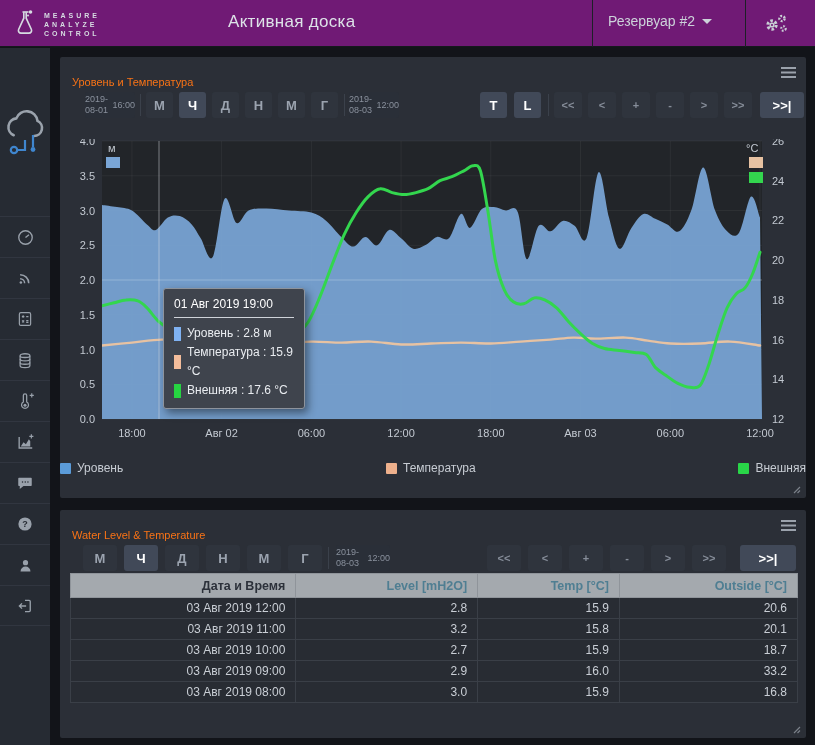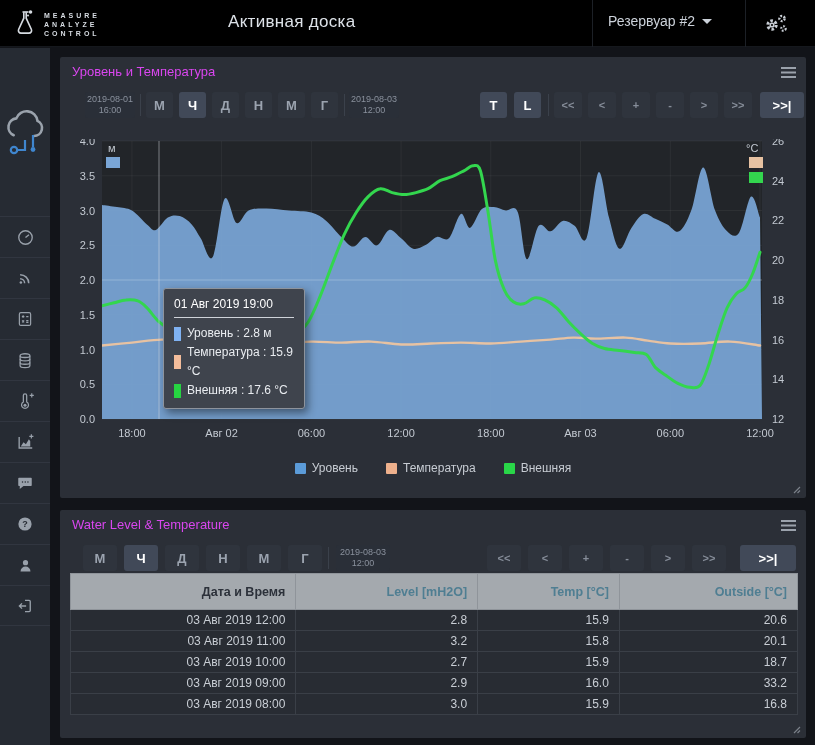--- a/index.html
+++ b/index.html
@@ -1,70 +1,70 @@
 <!DOCTYPE html>
 <html><head>
 <meta charset="utf-8">
 <style>
   html,body{margin:0;padding:0;background:#121419;width:815px;height:745px;overflow:hidden;
     font-family:"Liberation Sans",sans-serif;-webkit-font-smoothing:antialiased;}
   *{box-sizing:border-box;}
 
   
-  .header{position:absolute;top:0;left:0;width:815px;height:47px;background:#000000;border-bottom:1px solid #15181d;}
+  .header{position:absolute;top:0;left:0;width:815px;height:47px;background:#701a75;border-bottom:1px solid #15181d;}
   .hsep{position:absolute;top:0;width:1px;height:47px;background:#1c2026;}
   .logo-icon{position:absolute;left:13px;top:9px;}
   .logo-text{position:absolute;left:44px;top:11px;color:#d6dbe1;font-size:7px;letter-spacing:3px;line-height:9px;font-weight:bold;}
   .app-title{position:absolute;left:228px;top:12px;font-size:17px;color:#dde2e8;letter-spacing:.3px;}
   .reservoir{position:absolute;left:608px;top:13px;font-size:14px;color:#ccd2da;cursor:pointer;}
   .caret{display:inline-block;width:0;height:0;border-left:5px solid transparent;border-right:5px solid transparent;
     border-top:5px solid #ccd2da;margin-left:7px;vertical-align:2px;}
   .header-gear{position:absolute;left:762px;top:12px;cursor:pointer;color:#c9ced5;}
 
   
   .sidebar{position:absolute;top:48px;left:0;width:50px;height:697px;background:#262b33;}
   .side-main{height:168px;display:flex;align-items:center;justify-content:center;}
   .side-item{height:41px;border-top:1px solid #313640;display:flex;align-items:center;justify-content:center;color:#99a1ab;cursor:pointer;}
   .side-item:last-child{border-bottom:1px solid #313640;}
 
   
   .panel{position:absolute;left:60px;width:746px;background:#2b2f37;border-radius:2px;}
   #panel-chart{top:57px;height:441px;}
   #panel-table{top:510px;height:228px;}
-  .panel-title{position:absolute;left:12px;top:7px;font-size:13px;color:#d946ef;}
+  .panel-title{position:absolute;left:12px;top:19px;font-size:11px;color:#f97316;}
   .burger{position:absolute;right:10px;top:9px;color:#9ba2ac;cursor:pointer;line-height:0;}
 
   
   .toolbar{position:absolute;left:0;top:35px;width:746px;height:26px;}
   .tb-btn{position:absolute;top:0;height:26px;border-radius:3px;background:#2f343d;color:#9ba3af;
     font-size:13px;font-weight:600;display:flex;align-items:center;justify-content:center;cursor:pointer;}
   .tb-btn.dim{font-size:11px;color:#868d99;}
   .tb-btn.active{background:#414958;color:#fff;}
   .tb-badge{position:absolute;top:0;height:26px;border-radius:3px;background:#2a2f38;color:#8a919d;
-    font-size:9px;line-height:11px;display:flex;flex-direction:column;align-items:center;justify-content:center;cursor:pointer;}
+    font-size:9px;line-height:11px;display:flex;flex-direction:row;align-items:center;justify-content:center;cursor:pointer;}
   .tb-sep{position:absolute;top:2px;width:1px;height:22px;background:#3b414b;}
 
   
   #chart-svg{position:absolute;left:0;top:82px;}
   #chart-svg text{font-family:"Liberation Sans",sans-serif;font-size:11px;fill:#c3c9d1;}
-  .legend{position:absolute;left:0;top:404px;width:746px;display:flex;justify-content:center;gap:28px;}
+  .legend{position:absolute;left:0;top:404px;width:746px;display:flex;justify-content:space-between;gap:28px;}
   .legend-item{display:flex;align-items:center;gap:6px;font-size:12px;color:#c7ccd3;cursor:pointer;}
   .legend-swatch{width:11px;height:11px;border-radius:1px;display:inline-block;}
 
   
   .chart-tooltip{position:absolute;left:103px;top:231px;width:142px;background:#3f444d;border:1px solid #8d939c;
     border-radius:3px;box-shadow:3px 4px 9px rgba(0,0,0,.45);padding:8px 10px;z-index:5;}
   .tt-title{font-size:12px;font-weight:normal;color:#fff;}
   .tt-hr{border:none;border-top:1px solid #cfd3d9;margin:6px 0 6px;}
   .tt-row{display:flex;align-items:center;font-size:12px;color:#e9ecf0;line-height:19px;}
   .tt-swatch{width:7px;height:14px;margin-right:6px;flex:none;}
 
   
   .data-table{position:absolute;left:10px;top:63px;width:728px;border-collapse:collapse;font-size:12px;}
-  .data-table th{background:#a4a9ae;height:36px;padding:0 10px;text-align:right;font-weight:bold;font-size:12.5px;
+  .data-table th{background:#a4a9ae;height:24px;padding:0 10px;text-align:right;font-weight:bold;font-size:12.5px;
     border:1px solid #8f949a;margin-left:26px;}
   .data-table th.c-dark{color:#2c313a;}
   .data-table th.c-teal{color:#4f7e92;}
   .data-table td{height:21px;padding:0 10px;text-align:right;color:#c9ced5;background:#282c33;border:1px solid #3a3f47;}
 
   .resize-handle{position:absolute;right:5px;bottom:4px;cursor:nwse-resize;line-height:0;}
 </style>
 </head>
 <body>
 

